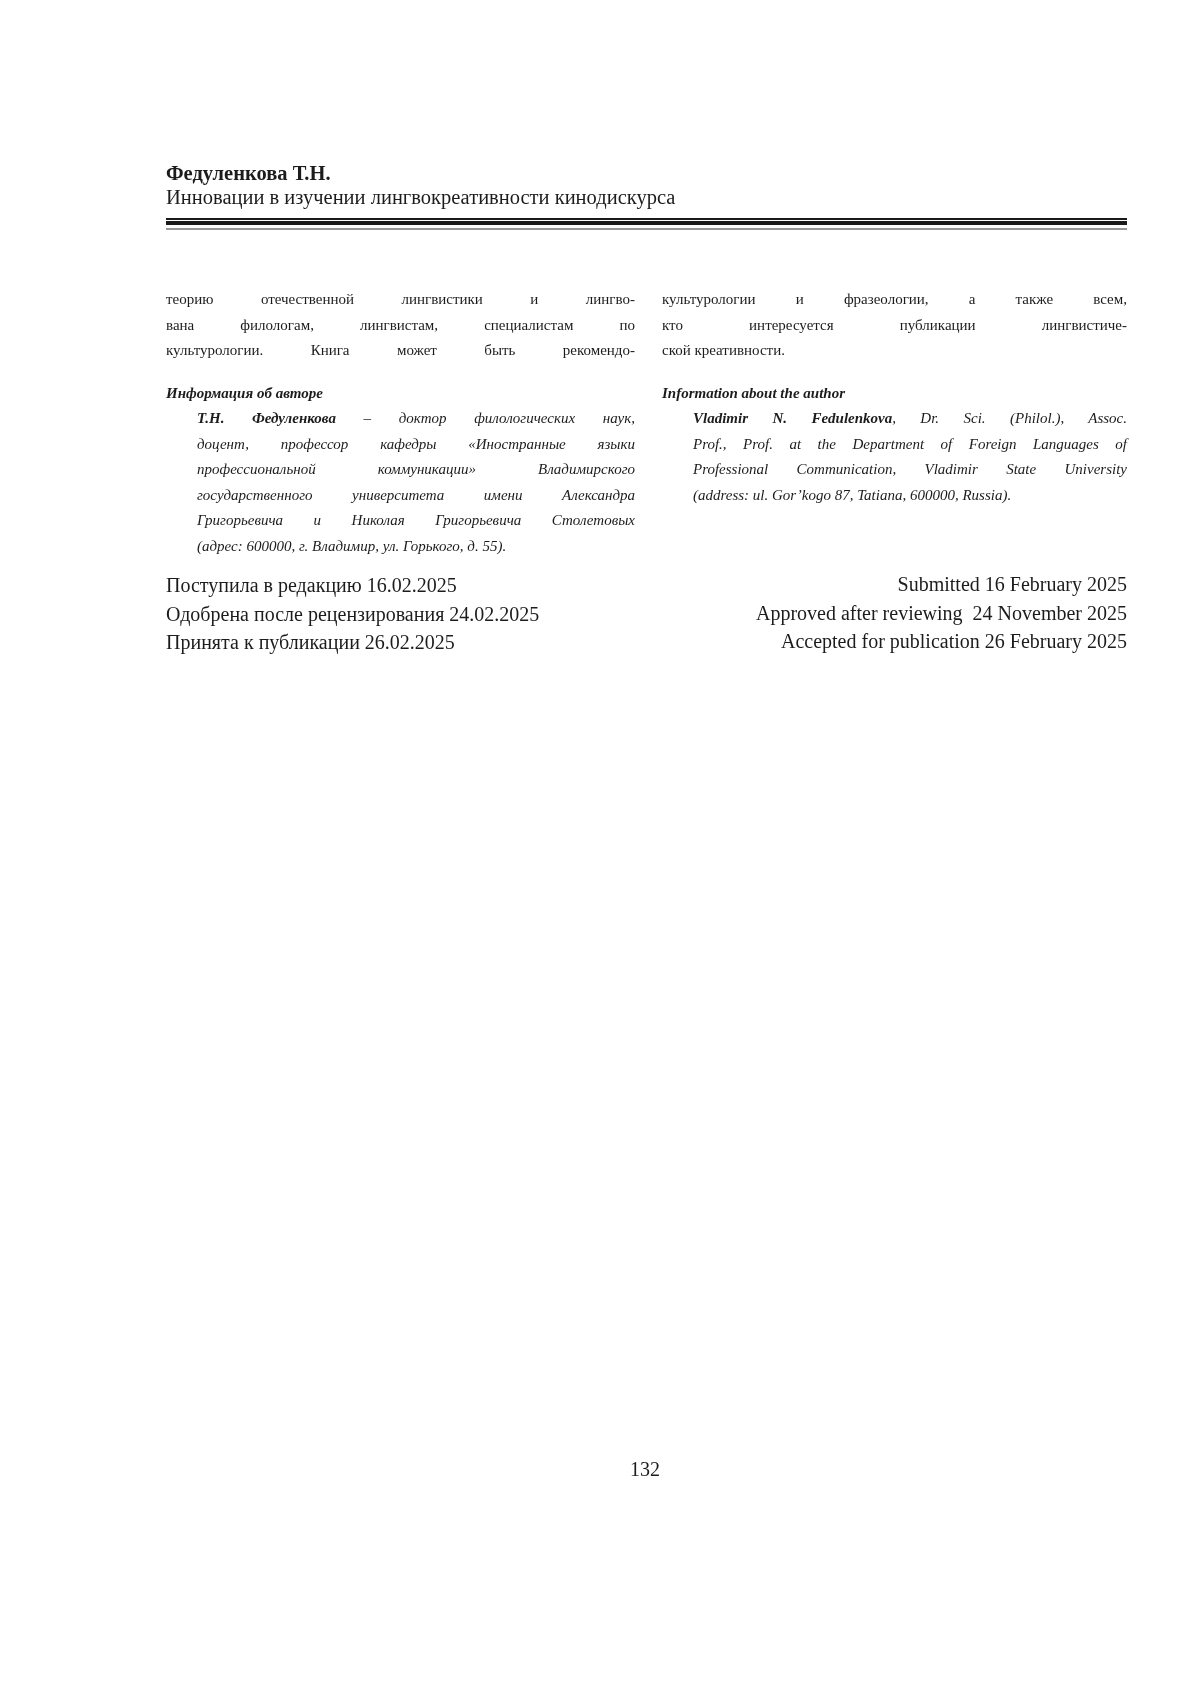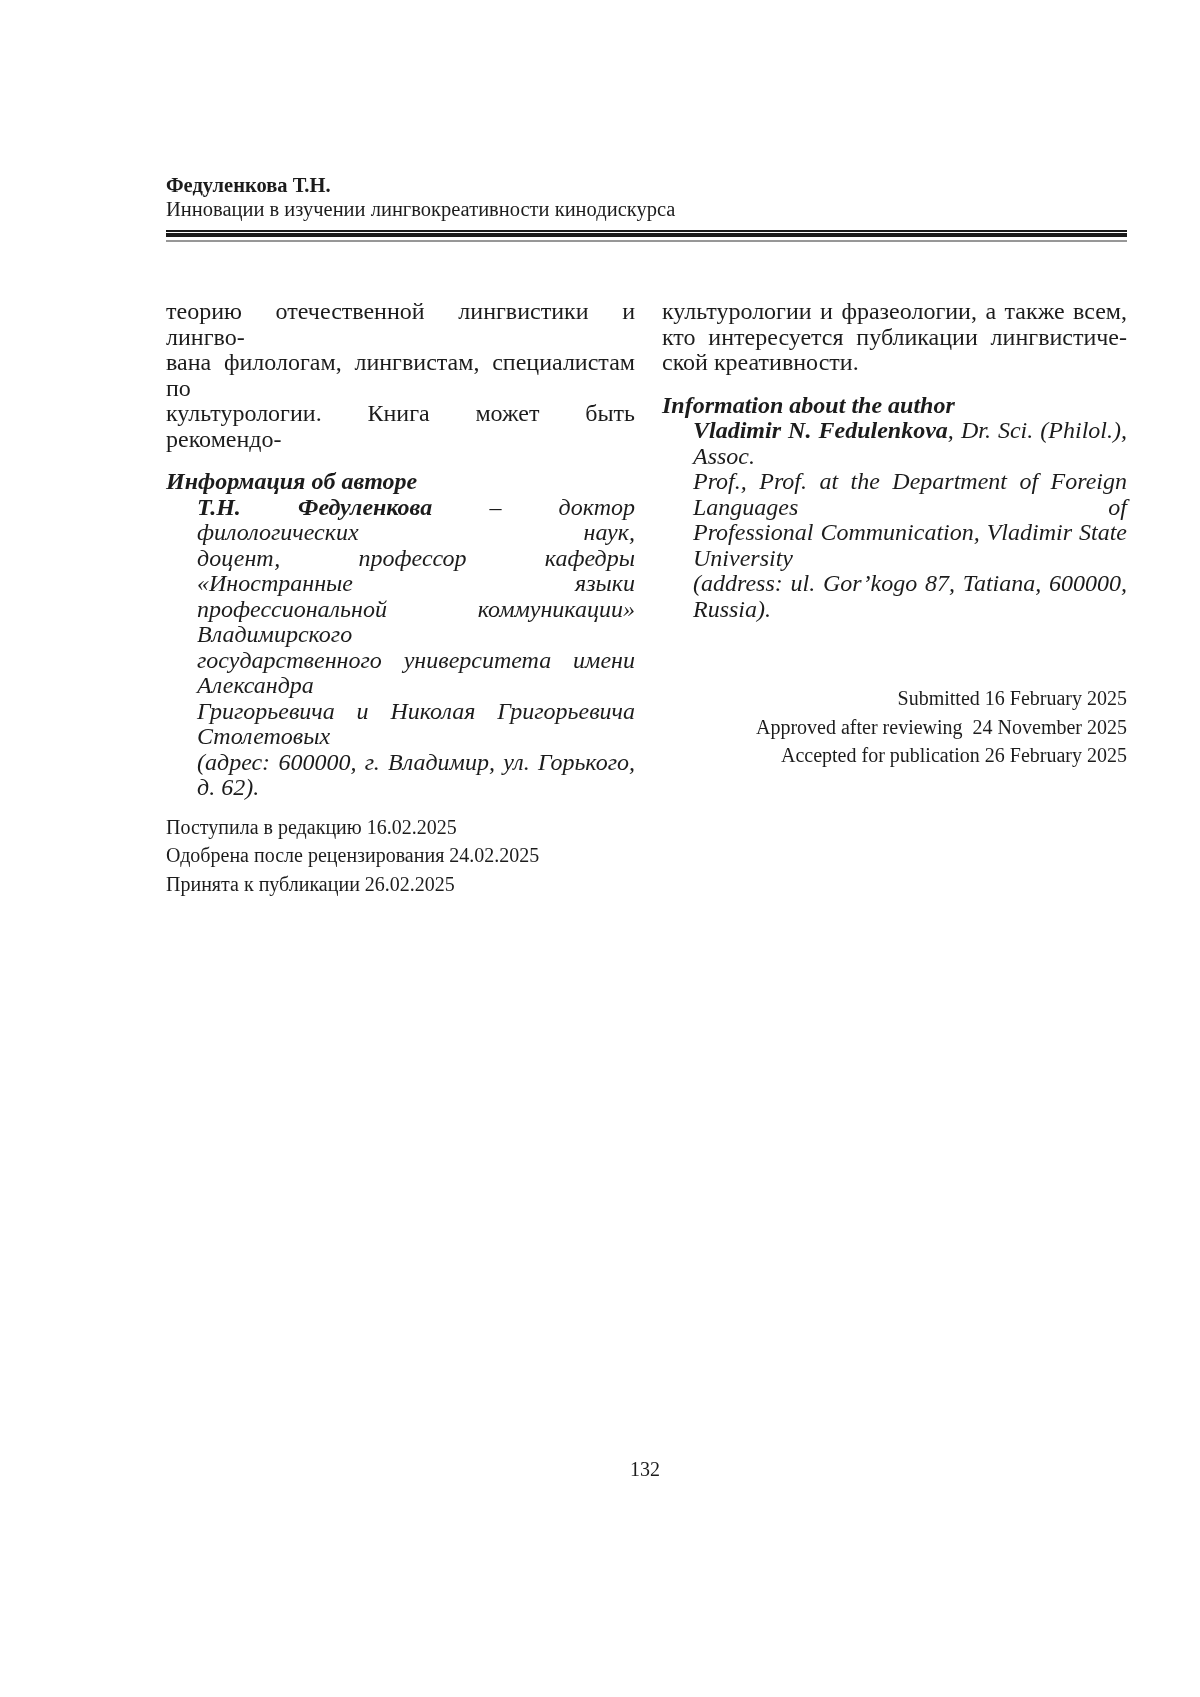--- a/index.html
+++ b/index.html
@@ -4,39 +4,39 @@
 <style>
   html, body { margin: 0; padding: 0; }
   body {
     width: 1200px; height: 1697px;
     background: #ffffff;
     font-family: "Liberation Serif", serif;
     color: #1c1c1c;
     -webkit-font-smoothing: antialiased;
   }
   .page { position: relative; width: 1200px; height: 1697px; overflow: hidden; }
-  .content { position: absolute; left: 166px; top: 16px; width: 961px; }
+  .content { position: absolute; left: 166px; top: 4px; width: 961px; }
 
   
   .running-header { margin-top: 157px; }
   .h-author { font-weight: 700; font-size: 20.5px; line-height: 24px; }
   .h-title  { font-size: 20.5px; line-height: 24px; }
   .rule { margin-top: 9px; }
   .rule-a { height: 2px; background: #1a1a1a; }
   .rule-gap1 { height: 1px; }
   .rule-b { height: 4px; background: #1a1a1a; }
   .rule-gap2 { height: 3px; }
   .rule-c { height: 2px; background: #979797; }
 
   
   .columns { display: flex; gap: 27px; margin-top: 57px; }
   .col-left  { width: 469px; }
   .col-right { width: 465px; }
 
-  .bodyline { font-size: 24px; line-height: 25.5px; }
+  .bodyline { font-size: 15px; line-height: 25.5px; }
   .jl { text-align: justify; text-align-last: justify; }
   .lastl { text-align-last: left; }
 
   .info-heading { font-weight: 700; font-style: italic; margin-top: 17px; }
   .info-para { font-style: italic; margin-left: 31px; }
   .author-name { font-weight: 700; }
 
   .dates { font-size: 20px; line-height: 28.5px; }
   .dates .dline { white-space: pre; }
   .dates-left  { margin-top: 12px; }
@@ -72,21 +72,21 @@
         </div>
 
         <div class="bodyline info-heading">Информация об авторе</div>
 
         <div class="info-para">
           <div class="bodyline jl"><span class="author-name">Т.Н. Федуленкова</span><span> – доктор филологических наук,</span></div>
           <div class="bodyline jl">доцент, профессор кафедры «Иностранные языки</div>
           <div class="bodyline jl">профессиональной коммуникации» Владимирского</div>
           <div class="bodyline jl">государственного университета имени Александра</div>
           <div class="bodyline jl">Григорьевича и Николая Григорьевича Столетовых</div>
-          <div class="bodyline jl lastl">(адрес: 600000, г. Владимир, ул. Горького, д. 62).</div>
+          <div class="bodyline jl lastl">(адрес: 600000, г. Владимир, ул. Горького, д. 55).</div>
         </div>
 
         <div class="dates dates-left">
           <div class="dline">Поступила в редакцию 16.02.2025</div>
           <div class="dline">Одобрена после рецензирования 24.02.2025</div>
           <div class="dline">Принята к публикации 26.02.2025</div>
         </div>
       </section>
 
       <section class="col col-right">

